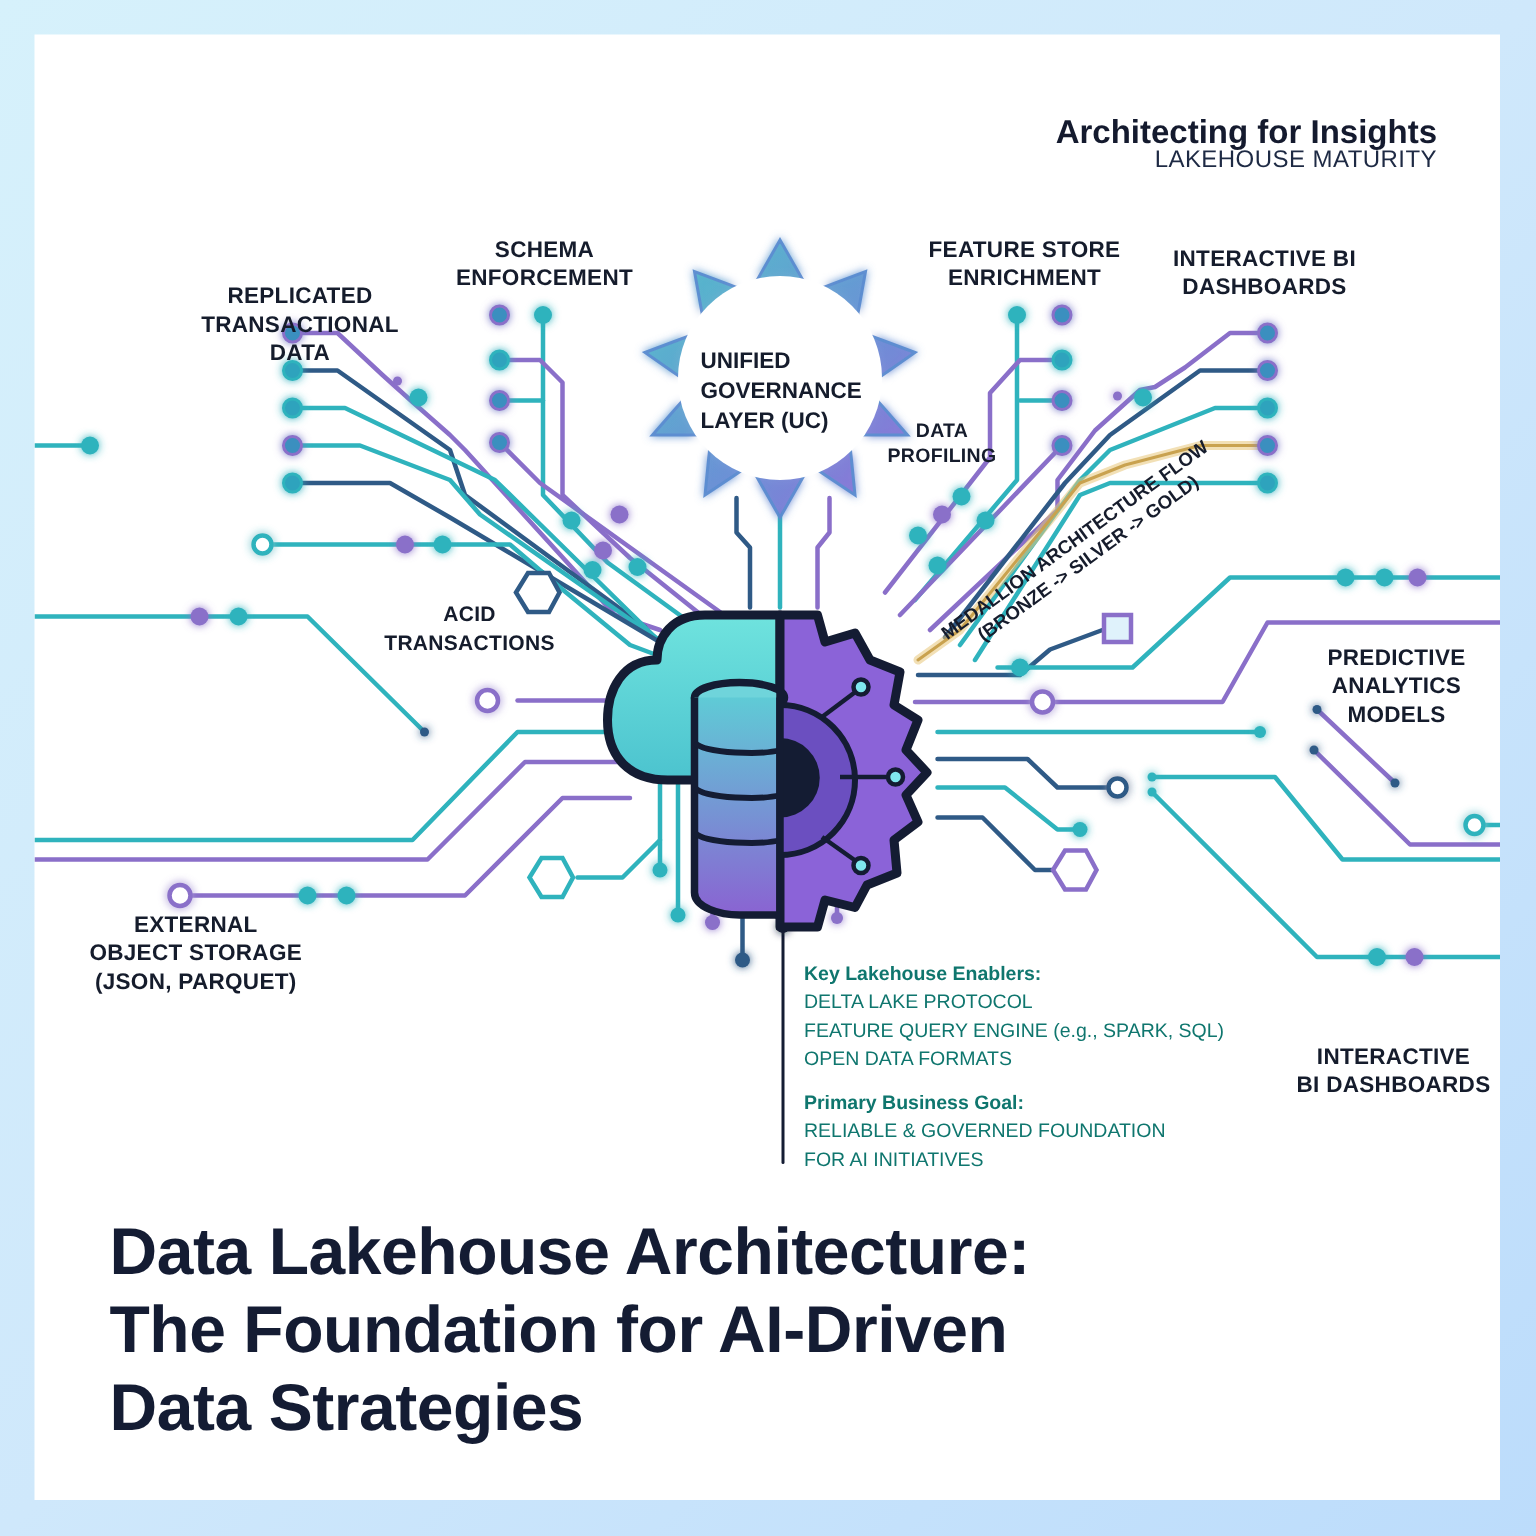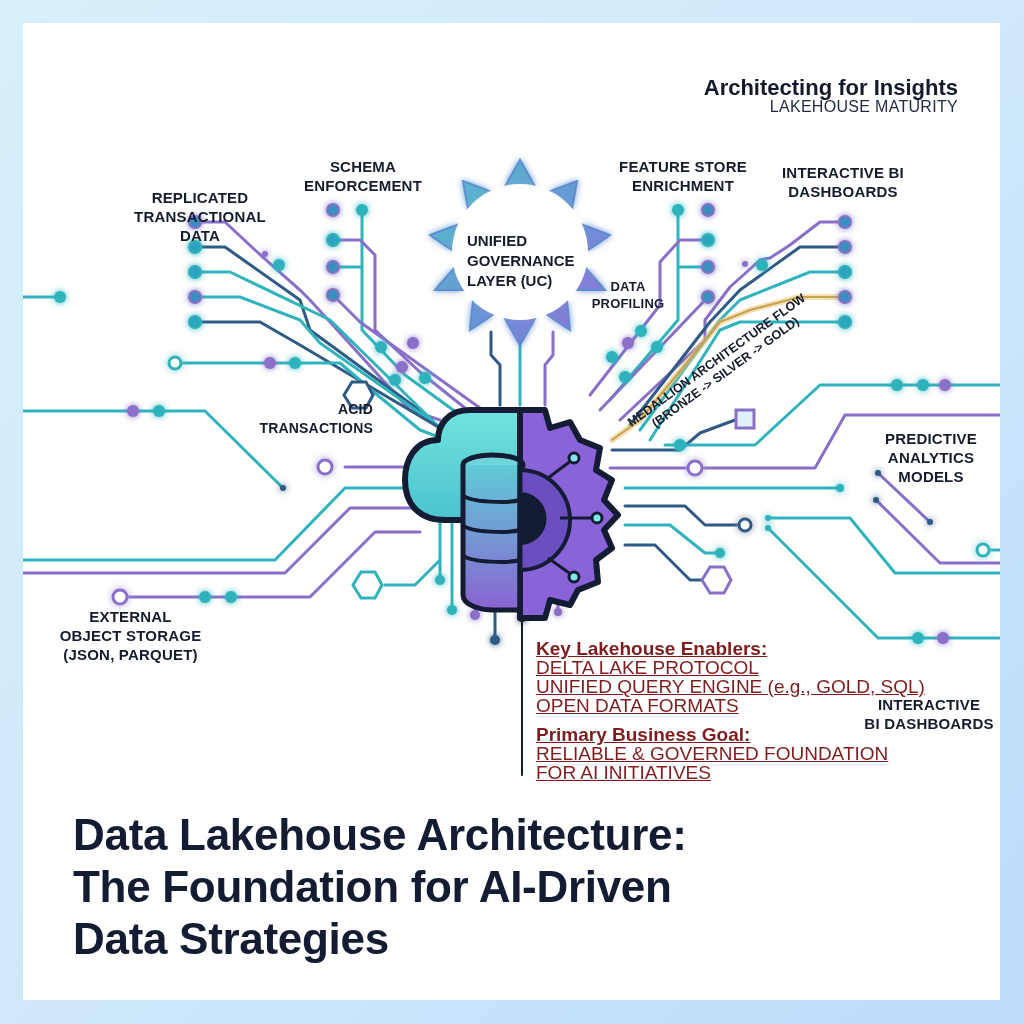--- a/index.html
+++ b/index.html
@@ -2,21 +2,21 @@
 <html><head>
 <meta charset="utf-8">
 <style>
   html,body{margin:0;padding:0;}
   body{width:1024px;height:1024px;overflow:hidden;background:linear-gradient(135deg,#d6f1fb 0%,#cfe8fb 50%,#bcdcfb 100%);font-family:"Liberation Sans",sans-serif;position:relative;}
   .card{position:absolute;left:23px;top:23px;width:977px;height:977px;background:#ffffff;overflow:hidden;}
   svg.diagram{position:absolute;left:0;top:0;}
   .lbl{position:absolute;color:#151c2c;font-weight:700;font-size:15px;line-height:19px;text-align:center;letter-spacing:0.2px;white-space:nowrap;}
   .header-title{position:absolute;right:42px;top:52px;font-size:22px;font-weight:700;color:#141a2e;white-space:nowrap;}
   .header-sub{position:absolute;right:42px;top:75px;font-size:16px;color:#1e2a44;letter-spacing:0.3px;white-space:nowrap;}
-  .info{position:absolute;left:513px;top:616px;font-size:19px;line-height:19px;color:#7f1d1d;text-decoration:underline;}
+  .info{position:absolute;left:513px;top:616px;font-size:13px;line-height:19px;color:#0f766e;}
   .info .h{font-weight:700;}
   .info .gap{height:10px;}
   .main-title{position:absolute;left:50px;top:786px;font-size:44px;line-height:52px;font-weight:700;color:#141c33;letter-spacing:-0.3px;}
   .main-title div{white-space:nowrap;}
   .gov-text{position:absolute;left:444px;top:208px;width:120px;text-align:left;font-size:15px;font-weight:700;line-height:20px;color:#151c2c;}
   .medallion{position:absolute;left:602px;top:395px;transform-origin:0 0;transform:rotate(-36deg);font-size:12.5px;font-weight:700;color:#161c2c;line-height:15px;text-align:center;white-space:nowrap;}
 </style>
 </head>
 <body>
 
@@ -252,21 +252,21 @@
     <div>ENRICHMENT</div>
   </div>
   <div class="lbl" style="left:750px;top:140px;width:140px;">
     <div>INTERACTIVE BI</div>
     <div>DASHBOARDS</div>
   </div>
   <div class="lbl" style="left:565px;top:255px;width:80px;font-size:13px;line-height:17px;">
     <div>DATA</div>
     <div>PROFILING</div>
   </div>
-  <div class="lbl" style="left:230px;top:377px;width:120px;font-size:14px;text-align:right;">
+  <div class="lbl" style="left:230px;top:377px;width:120px;font-size:14px;">
     <div>ACID</div>
     <div>TRANSACTIONS</div>
   </div>
   <div class="lbl" style="left:848px;top:406px;width:120px;">
     <div>PREDICTIVE</div>
     <div>ANALYTICS</div>
     <div>MODELS</div>
   </div>
   <div class="lbl" style="left:30px;top:584px;width:155px;">
     <div>EXTERNAL</div>
@@ -279,21 +279,21 @@
   </div>
 
   <div class="medallion">
     <div>MEDALLION ARCHITECTURE FLOW</div>
     <div>(BRONZE -&gt; SILVER -&gt; GOLD)</div>
   </div>
 
   <div class="info">
     <div class="h">Key Lakehouse Enablers:</div>
     <div>DELTA LAKE PROTOCOL</div>
-    <div>UNIFIED QUERY ENGINE (e.g., GOLD, SQL)</div>
+    <div>FEATURE QUERY ENGINE (e.g., SPARK, SQL)</div>
     <div>OPEN DATA FORMATS</div>
     <div class="gap"></div>
     <div class="h">Primary Business Goal:</div>
     <div>RELIABLE &amp; GOVERNED FOUNDATION</div>
     <div>FOR AI INITIATIVES</div>
   </div>
 
   <div class="main-title">
     <div>Data Lakehouse Architecture:</div>
     <div>The Foundation for AI-Driven</div>

